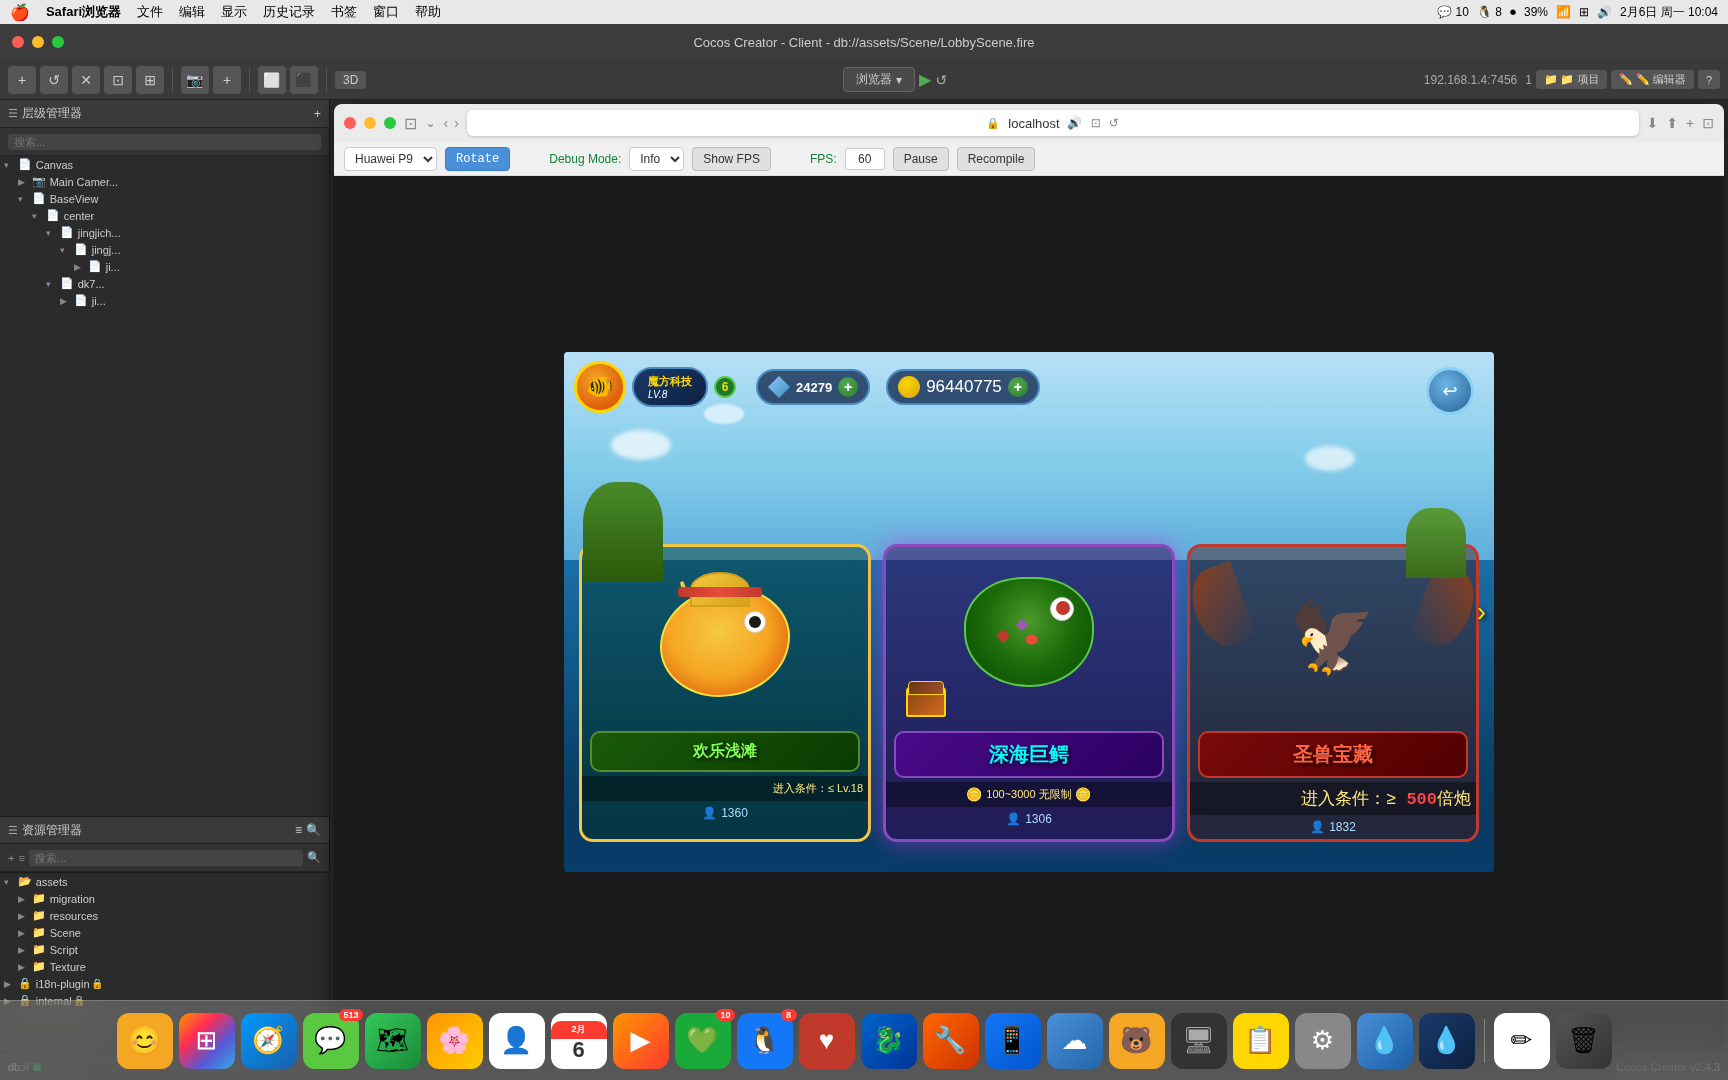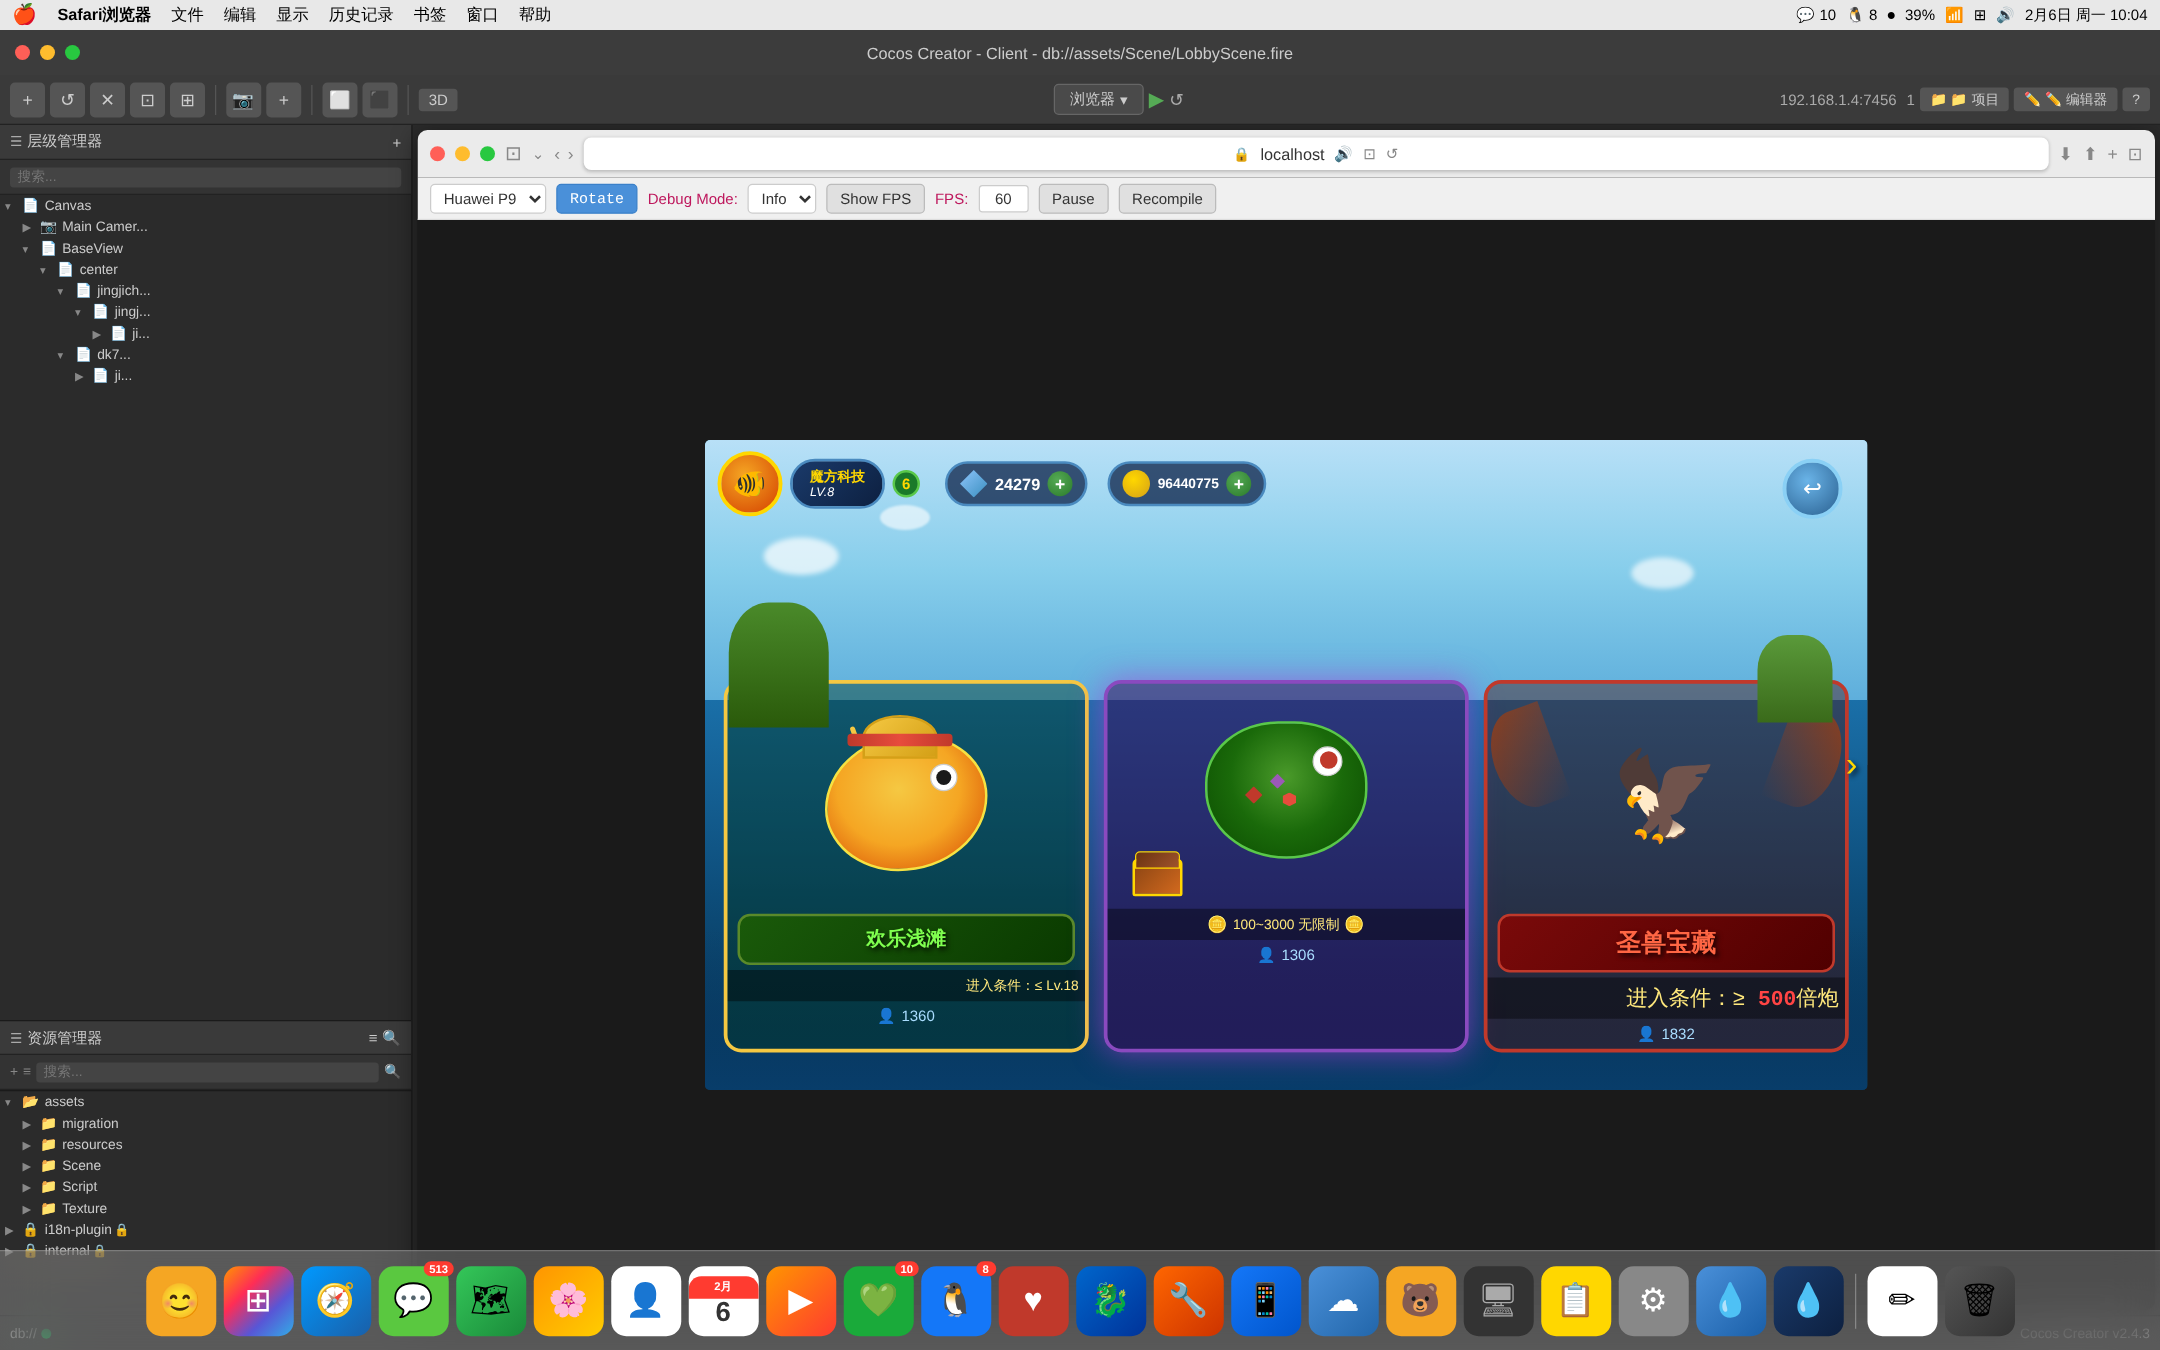--- a/index.html
+++ b/index.html
@@ -284,21 +284,21 @@
     .debug-mode-select {
       height: 24px;
       background: white;
       border: 1px solid #ccc;
       border-radius: 4px;
       font-size: 12px;
       padding: 0 6px;
       color: #333;
       cursor: pointer;
     }
-    .fps-label { font-size: 12px; color: #be185d; }
+    .fps-label { font-size: 12px; color: #15803d; margin-left: 31px; }
     .fps-value {
       width: 40px;
       height: 22px;
       border: 1px solid #ccc;
       border-radius: 3px;
       background: white;
       font-size: 12px;
       text-align: center;
       color: #333;
     }
@@ -733,21 +733,21 @@
                 </div>
 
                 <div style="display:flex;align-items:center;gap:6px;background:rgba(0,20,60,0.7);border:2px solid #4a8abf;border-radius:20px;padding:5px 10px;margin-left:10px;">
                   <div style="width:22px;height:22px;background:linear-gradient(135deg,#8ec5fc,#3a8fbf);clip-path:polygon(50% 0%, 100% 50%, 50% 100%, 0% 50%);"></div>
                   <span style="color:white;font-size:13px;font-weight:bold;">24279</span>
                   <div style="width:20px;height:20px;background:radial-gradient(circle at 40% 35%,#5a5,#2a7a2a);border-radius:50%;display:flex;align-items:center;justify-content:center;color:white;font-size:14px;font-weight:bold;cursor:pointer;">+</div>
                 </div>
 
                 <div style="display:flex;align-items:center;gap:6px;background:rgba(0,20,60,0.7);border:2px solid #4a8abf;border-radius:20px;padding:5px 10px;margin-left:6px;">
                   <div style="width:22px;height:22px;background:radial-gradient(circle at 40% 35%,#ffd700,#d4a017);border-radius:50%;"></div>
-                  <span style="color:white;font-size:11px;font-weight:bold;">96440775</span>
+                  <span style="color:white;font-size:17px;font-weight:normal;">96440775</span>
                   <div style="width:20px;height:20px;background:radial-gradient(circle at 40% 35%,#5a5,#2a7a2a);border-radius:50%;display:flex;align-items:center;justify-content:center;color:white;font-size:14px;font-weight:bold;cursor:pointer;">+</div>
                 </div>
 
                 <div style="position:absolute;right:10px;top:5px;width:48px;height:48px;background:radial-gradient(circle at 40% 35%,#6ab4e8,#2a6090);border-radius:50%;border:3px solid #8ad0f5;display:flex;align-items:center;justify-content:center;color:white;font-size:18px;cursor:pointer;">↩</div>
               </div>
 
               <div style="position:absolute;bottom:30px;left:15px;right:15px;display:flex;gap:12px;">
 
                 <div style="flex:1;border:3px solid #f5c842;border-radius:14px;background:rgba(0,50,20,0.4);overflow:hidden;position:relative;">
                   <div style="padding:8px;display:flex;align-items:center;justify-content:center;height:180px;position:relative;overflow:hidden;">
@@ -788,20 +788,23 @@
                         <div style="position:absolute;top:50px;left:30px;width:14px;height:14px;background:#c0392b;clip-path:polygon(50% 0%, 100% 50%, 50% 100%, 0% 50%);"></div>
                         <div style="position:absolute;top:40px;left:50px;width:12px;height:12px;background:#9b59b6;clip-path:polygon(50% 0%, 100% 50%, 50% 100%, 0% 50%);"></div>
                         <div style="position:absolute;top:55px;left:60px;width:11px;height:11px;background:#e74c3c;clip-path:polygon(50% 0%, 100% 25%, 100% 75%, 50% 100%, 0% 75%, 0% 25%);"></div>
                       </div>
                     </div>
 
                     <div style="position:absolute;bottom:10px;left:20px;width:40px;height:30px;background:linear-gradient(135deg,#8B4513,#D2691E);border-radius:4px 4px 2px 2px;border:2px solid #ffd700;">
                       <div style="position:absolute;top:-8px;left:0;right:0;height:14px;background:linear-gradient(135deg,#6B3410,#A0522D);border-radius:4px 4px 0 0;border:1px solid #ffd700;"></div>
                     </div>
                   </div>
+                  <div style="background:linear-gradient(135deg,#4a0a8a,#2a0060);border-radius:10px;margin:4px 8px;padding:8px;border:2px solid #8a4abf;">
+                    <div style="color:#00ffff;font-size:20px;font-weight:bold;text-align:center;text-shadow:2px 2px 4px rgba(0,0,0,0.8);">深海巨鳄</div>
+                  </div>
                   <div style="text-align:center;font-size:11px;color:#ffe87c;padding:5px;background:rgba(0,0,0,0.4);display:flex;align-items:center;justify-content:center;gap:4px;">
                     <span style="font-size:13px;">🪙</span>
                     <span>100~3000 无限制</span>
                     <span style="font-size:13px;">🪙</span>
                   </div>
                   <div style="text-align:center;color:#aaddff;font-size:12px;padding:5px 0;display:flex;align-items:center;justify-content:center;gap:4px;">
                     <span>👤</span>
                     <span>1306</span>
                   </div>
                 </div>

